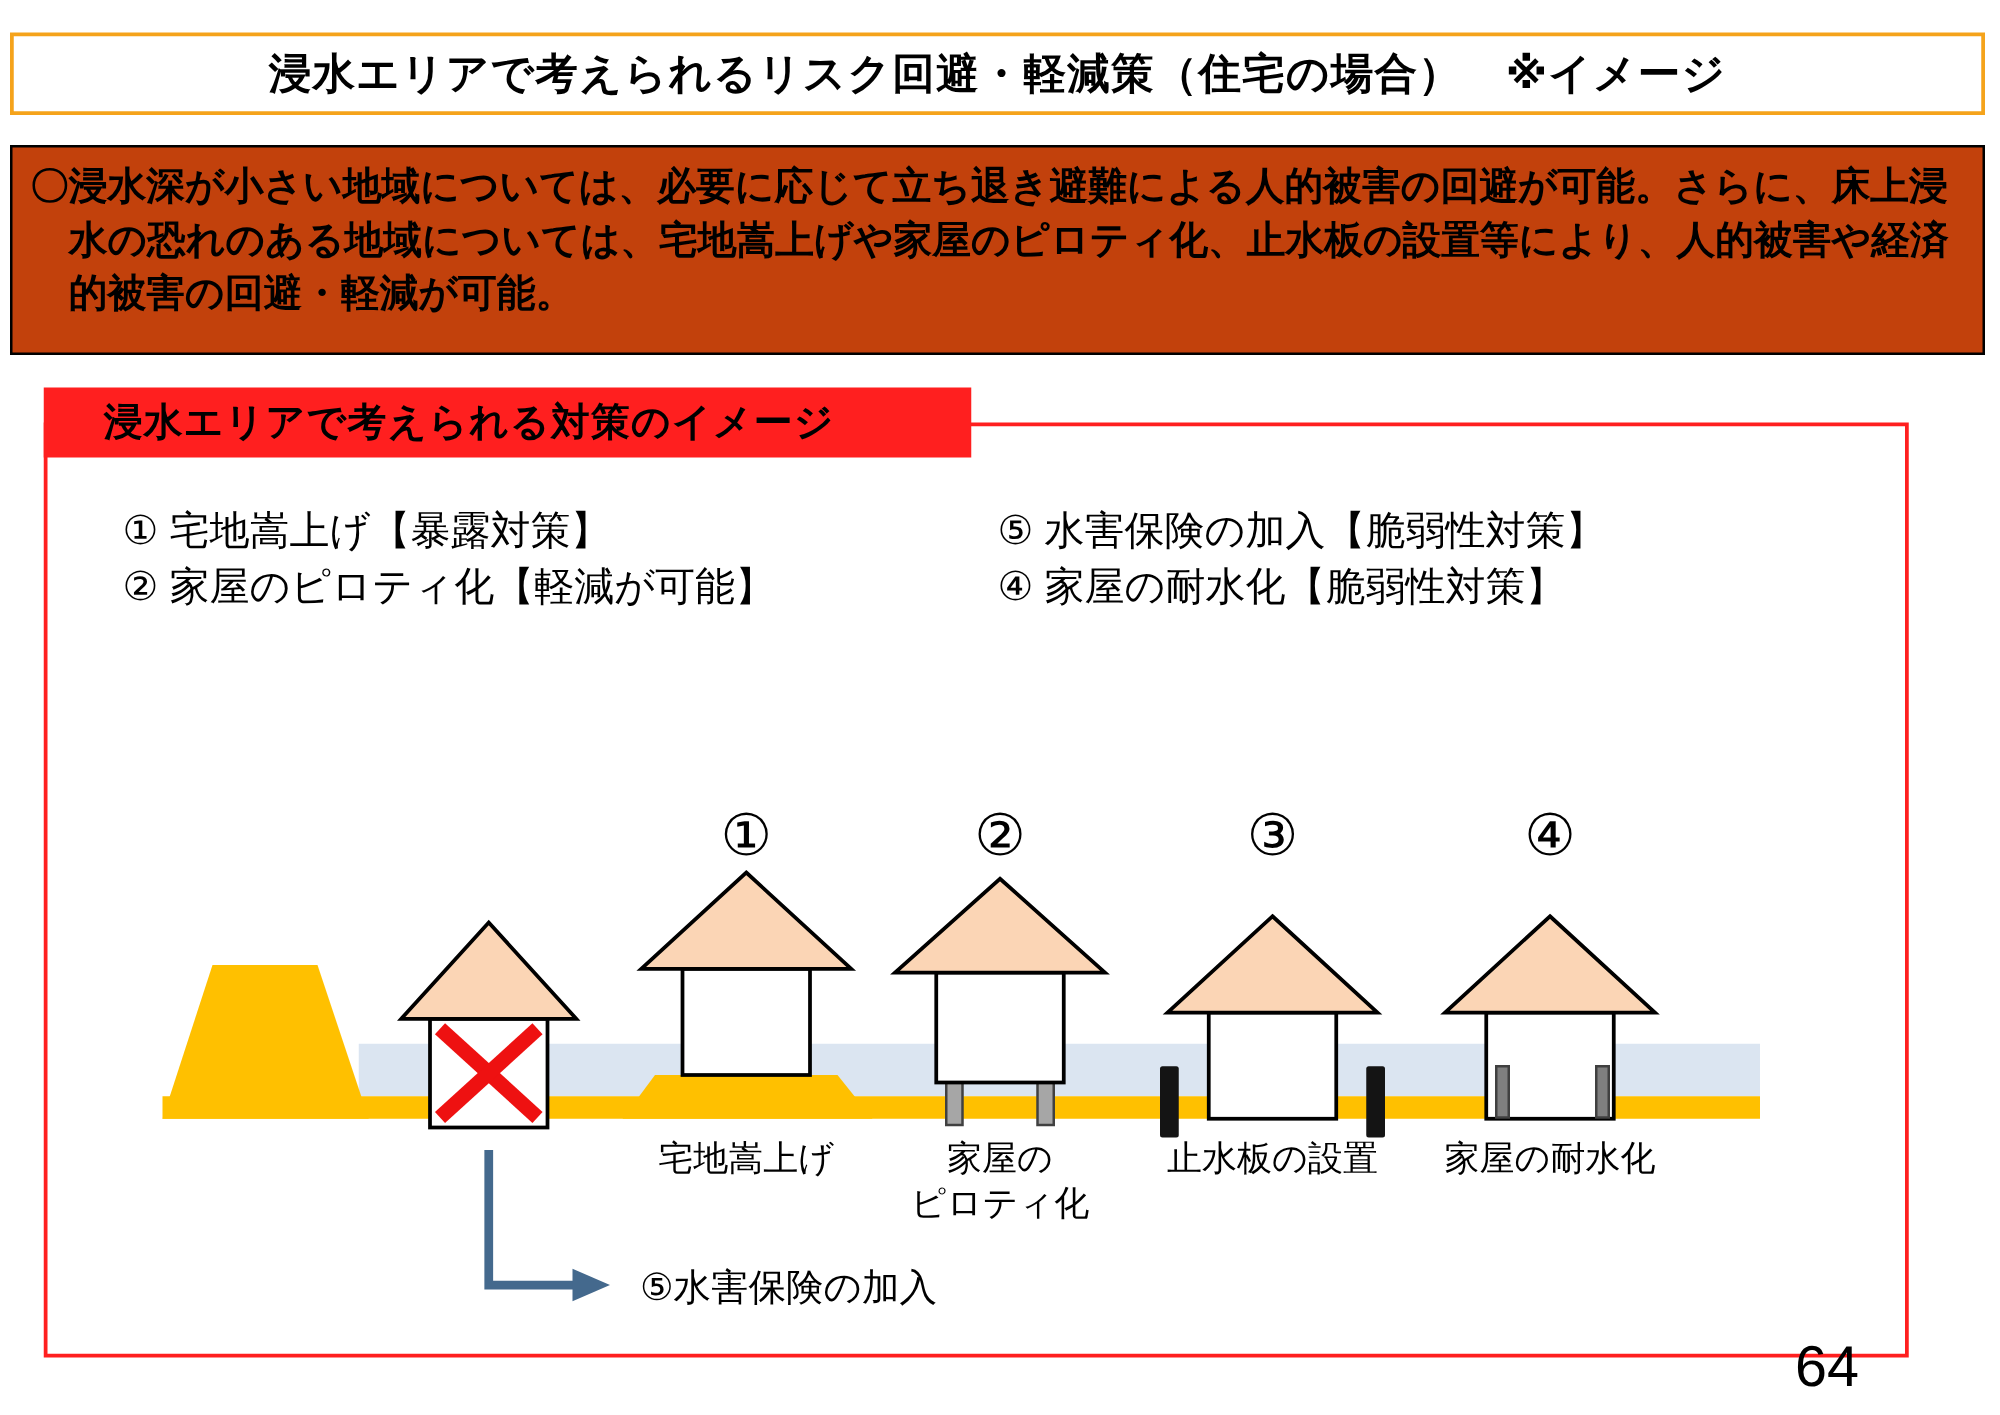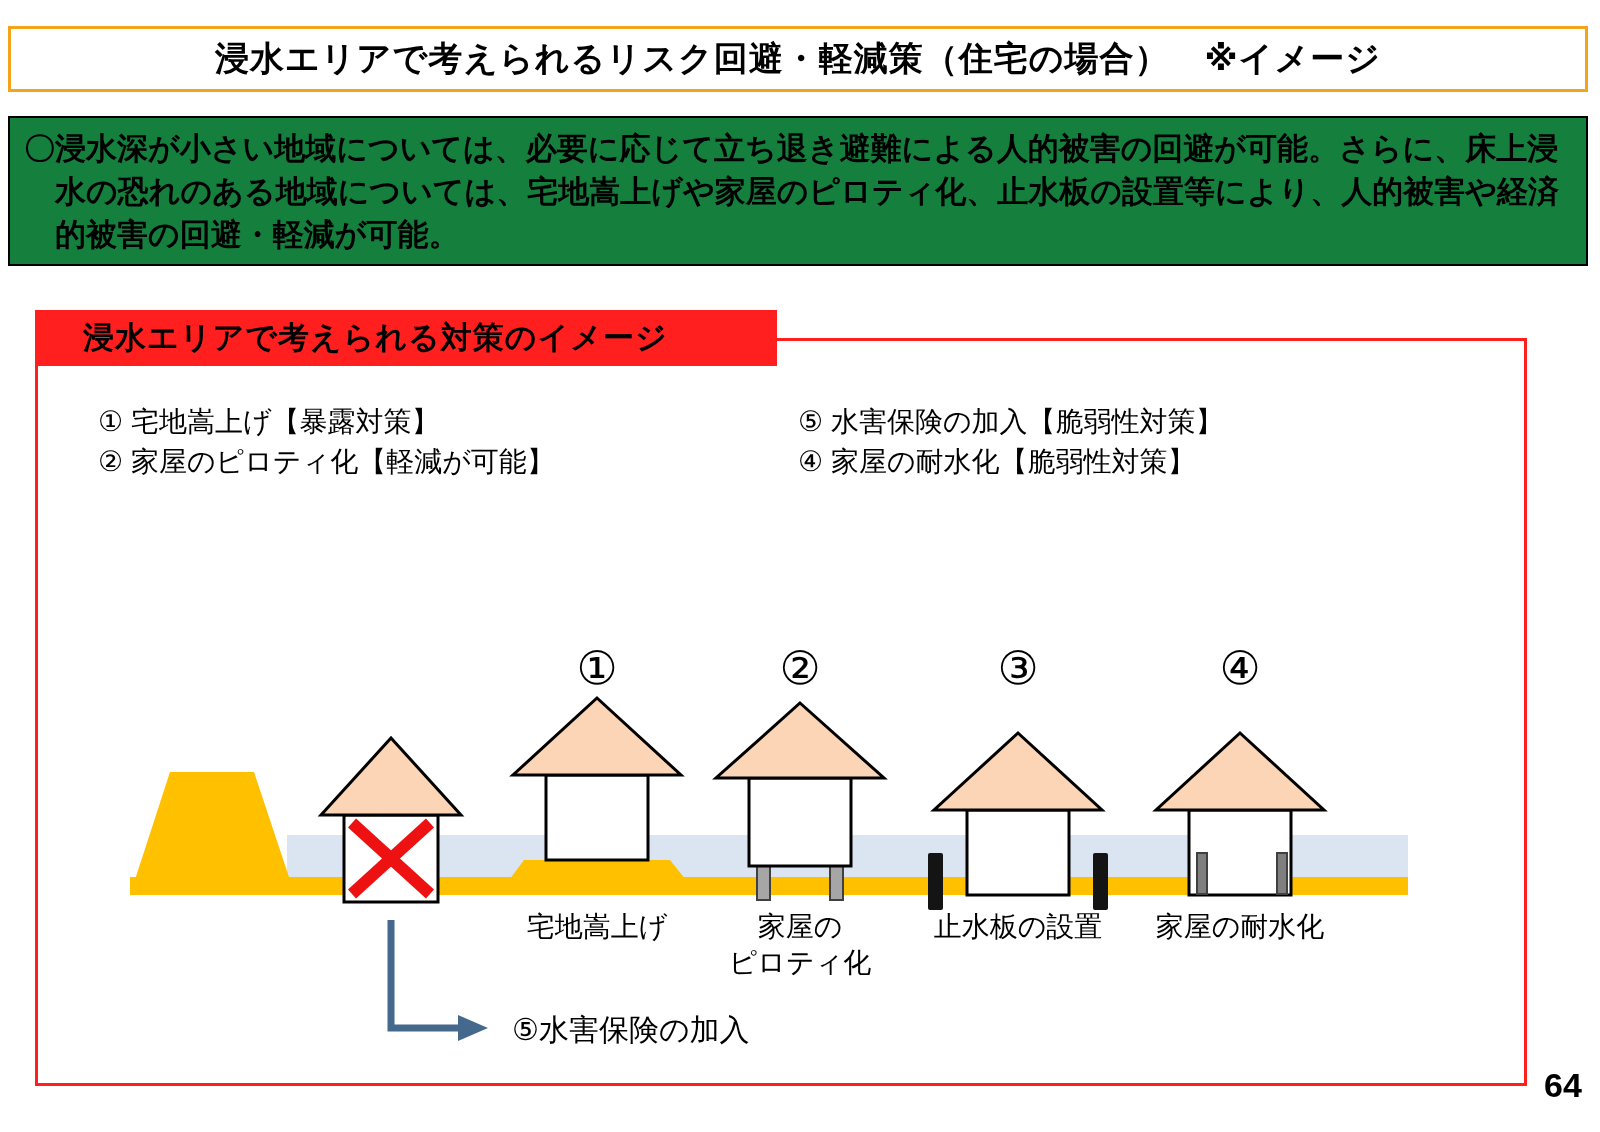--- a/index.html
+++ b/index.html
@@ -27,23 +27,23 @@
     justify-content: center;
   }
   .title-box span {
     font-size: 34px;
     font-weight: 700;
     letter-spacing: 1px;
   }
   .summary-box {
     position: absolute;
     left: 8px; top: 96px;
-    width: 1580px; height: 150px;
+    width: 1580px; height: 168px;
     border: 2px solid #000000;
-    background: #15803d;
+    background: #c2410c;
     padding: 10px 14px 8px 14px;
   }
   .summary-text {
     font-size: 31px;
     font-weight: 700;
     line-height: 1.38;
     padding-left: 1em;
     text-indent: -1em;
   }
   .panel {
@@ -65,44 +65,44 @@
   }
   .panel-tab span {
     color: #000000;
     font-size: 31px;
     font-weight: 700;
     letter-spacing: 1px;
   }
   .measure-list {
     position: absolute;
     z-index: 2;
-    font-size: 28px;
+    font-size: 32px;
     line-height: 1.42;
   }
   .measure-list .measure-item { white-space: nowrap; }
   .list-left  { left: 98px;  top: 382px; }
   .list-right { left: 798px; top: 382px; }
   .diagram-svg {
     position: absolute;
     left: 0; top: 600px;
     width: 1600px; height: 470px;
     z-index: 2;
   }
   .svg-text {
     font-family: "Liberation Sans", "DejaVu Sans", sans-serif;
     fill: #000000;
   }
   .marker-num { font-size: 46px; }
   .house-label { font-size: 28px; }
   .insurance-label { font-size: 30px; }
   .page-number {
     position: absolute;
-    left: 1544px; top: 1046px;
-    font-size: 34px;
-    font-weight: 700;
+    left: 1436px; top: 1046px;
+    font-size: 46px;
+    font-weight: 400;
     z-index: 4;
   }
 </style>
 </head>
 <body>
 
 <div class="slide">
 
   <div class="title-box">
     <span>浸水エリアで考えられるリスク回避・軽減策（住宅の場合）　※イメージ</span>

